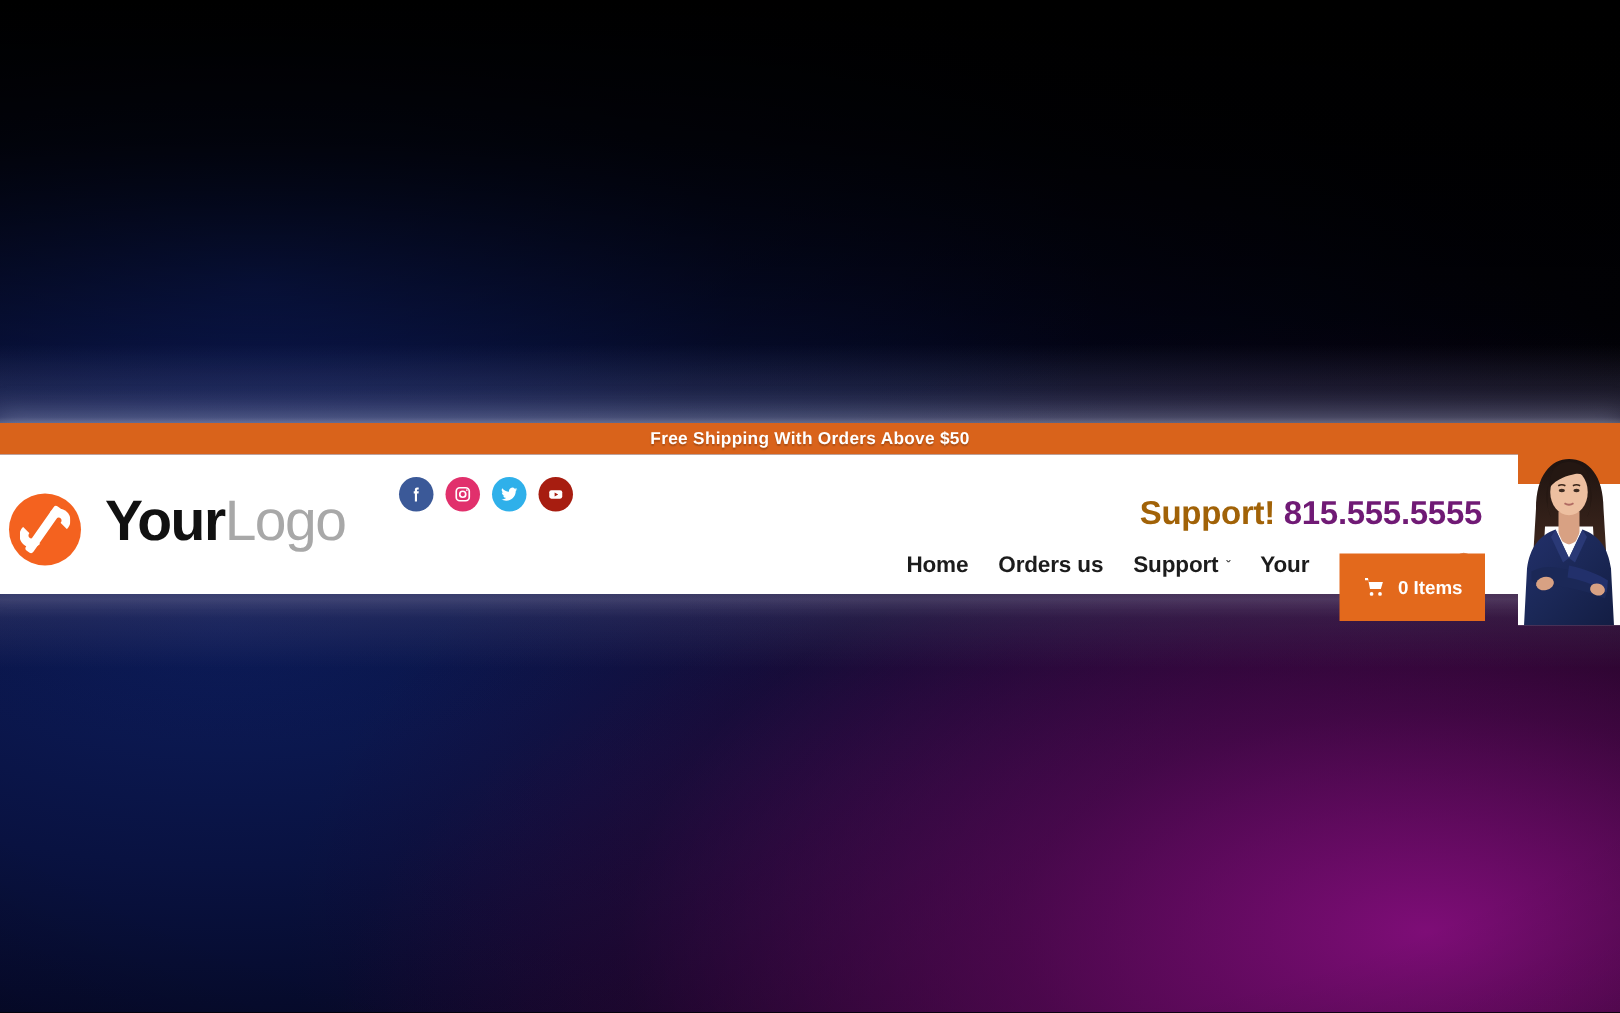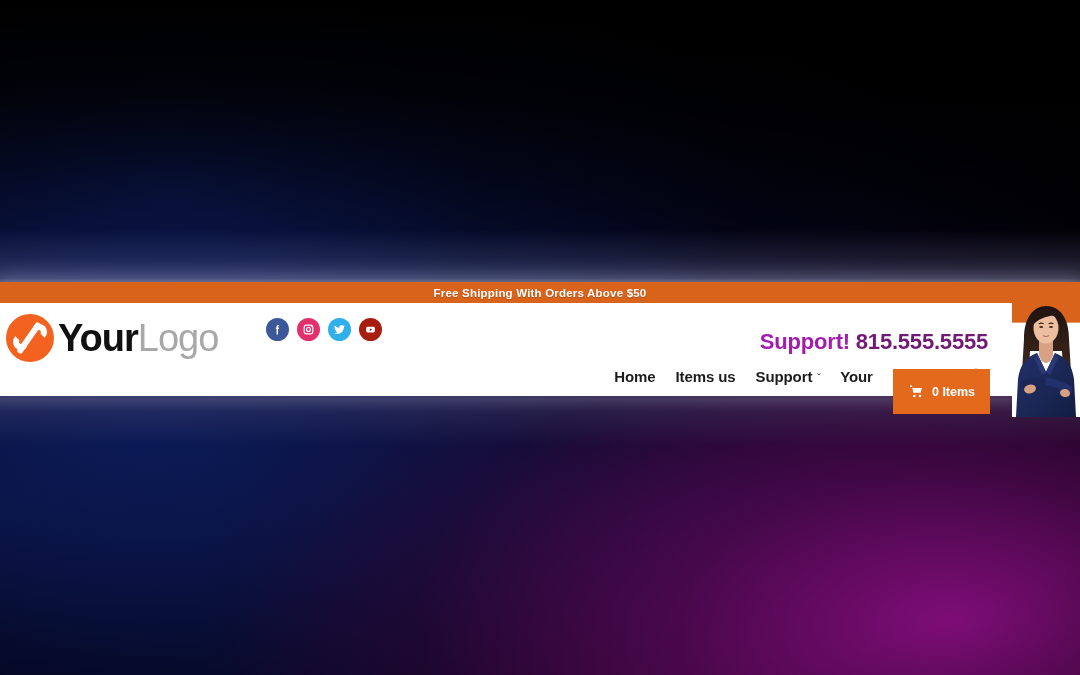--- a/index.html
+++ b/index.html
@@ -57,21 +57,21 @@
     text-shadow:0 1px 1px rgba(0,0,0,.22);
   }
 
   
   #headbar {
     position:absolute; left:0; top:21px; width:1080px; height:93px;
     background:#ffffff;
   }
 
   
-  #logo { position:absolute; left:6px; top:11px; display:flex; align-items:center; gap:4px; }
+  #logo { position:absolute; left:6px; top:26px; display:flex; gap:16px; }
   #logo-mark {
     width:48px; height:48px; border-radius:50%;
     background:#f4621f; position:relative; overflow:hidden; flex:none;
   }
   #logo-mark .s1,#logo-mark .s2,#logo-mark .s3 {
     position:absolute; background:#ffffff; width:6px; height:34px;
     transform:rotate(35deg); border-radius:2px;
   }
   #logo-mark .s2 { left:20px; top:6px; height:36px; }
   #logo-mark .c1 {
@@ -99,21 +99,21 @@
   .soc-ig { background:#e1306c; }
   .soc-tw { background:#2fb0ea; }
   .soc-yt { background:#a71d10; }
   .soc svg { display:block; }
 
   
   #support {
     position:absolute; right:92px; top:26px;
     font-size:22px; font-weight:bold; white-space:nowrap; letter-spacing:-.2px;
   }
-  #support .lbl { color:#a21caf; }
+  #support .lbl { color:#a16207; }
   #support .num { color:#701a75; }
 
   
   #navrow {
     position:absolute; right:90px; top:58px;
     display:flex; align-items:center; gap:0px; height:30px;
   }
   .navlink {
     color:#1c1c1c; font-size:15px; font-weight:bold; letter-spacing:-.1px;
     padding:0 10px; white-space:nowrap; text-decoration:none;
@@ -201,21 +201,21 @@
       <div id="support">
         <span class="lbl">Support!</span>
         <span class="num">815.555.5555</span>
       </div>
 
       <nav id="navrow">
         <a class="navlink">
           <span>Home</span>
         </a>
         <a class="navlink">
-          <span>Items us</span>
+          <span>Orders us</span>
         </a>
         <a class="navlink">
           <span>Support</span>
           <span class="chev">ˇ</span>
         </a>
         <a class="navlink">
           <span>Your</span>
         </a>
         <a class="navlink">
           <span>Contact</span>

